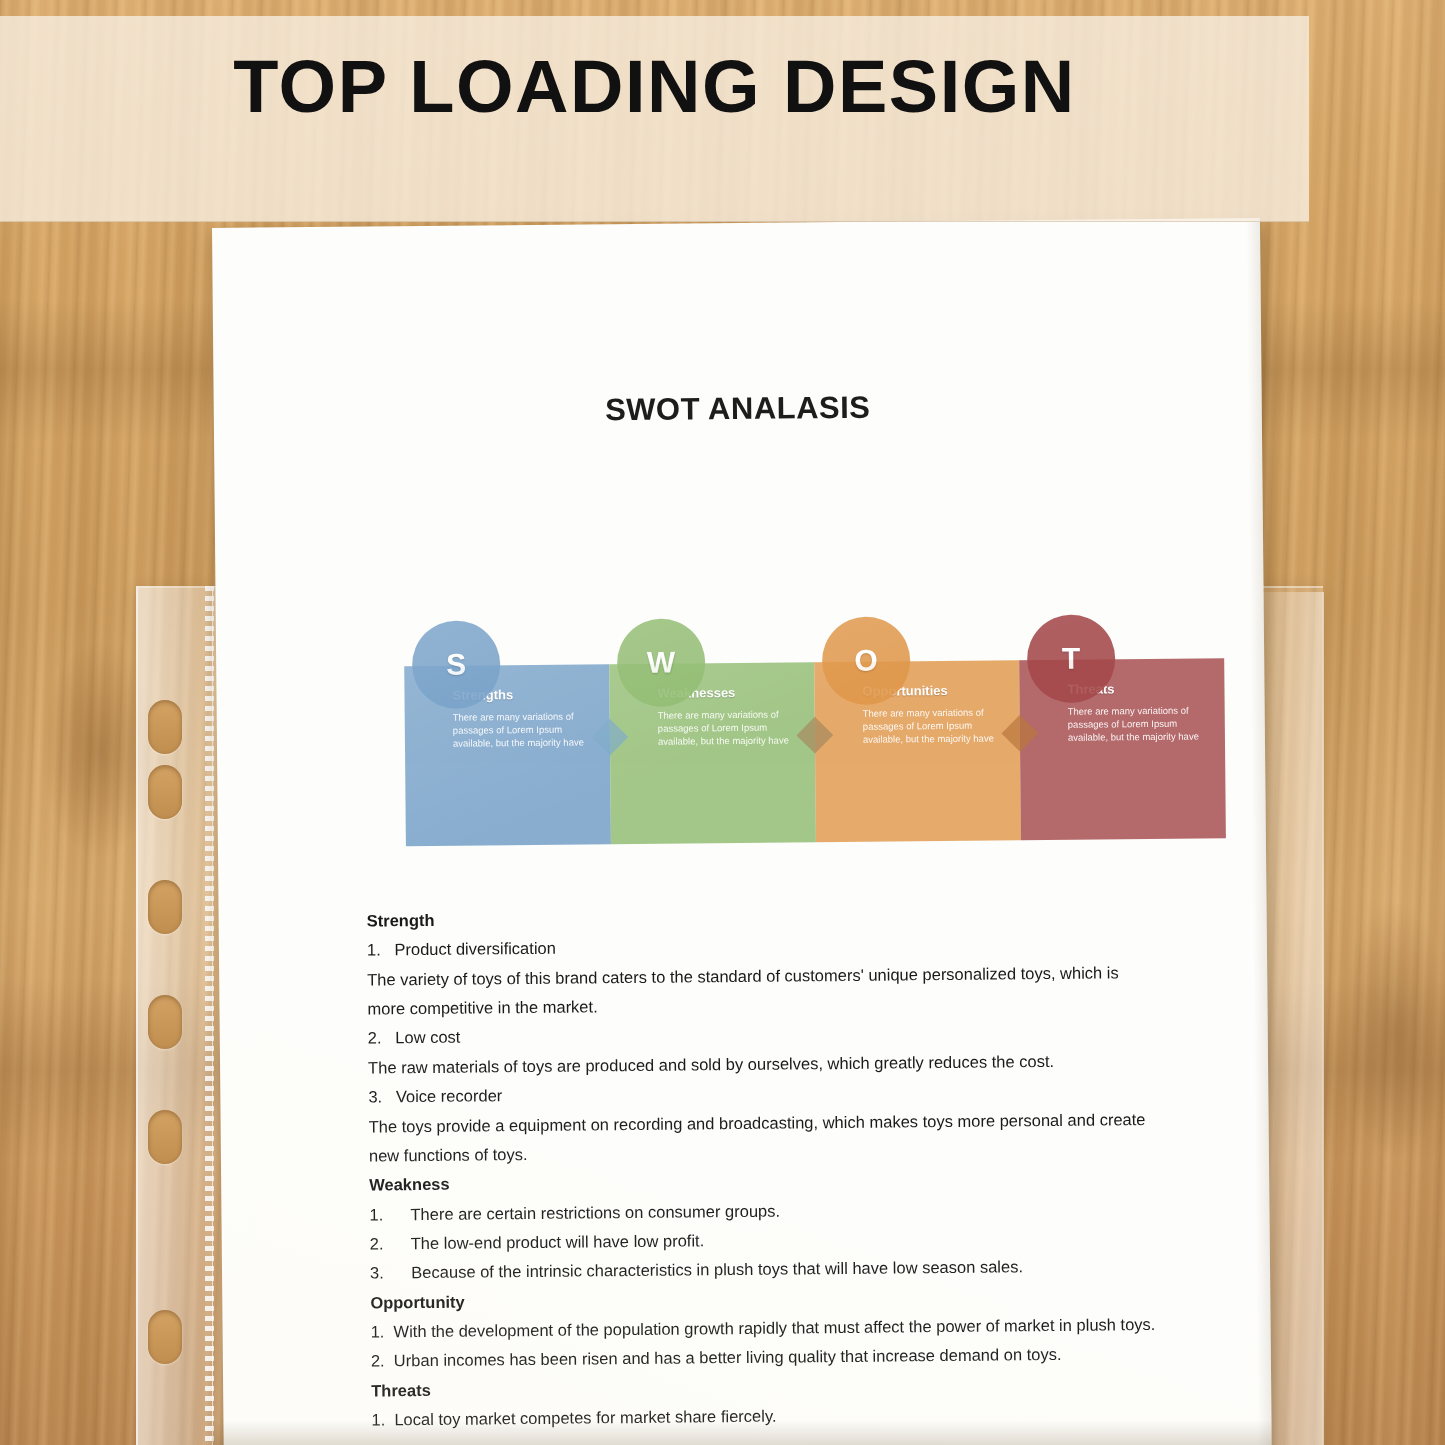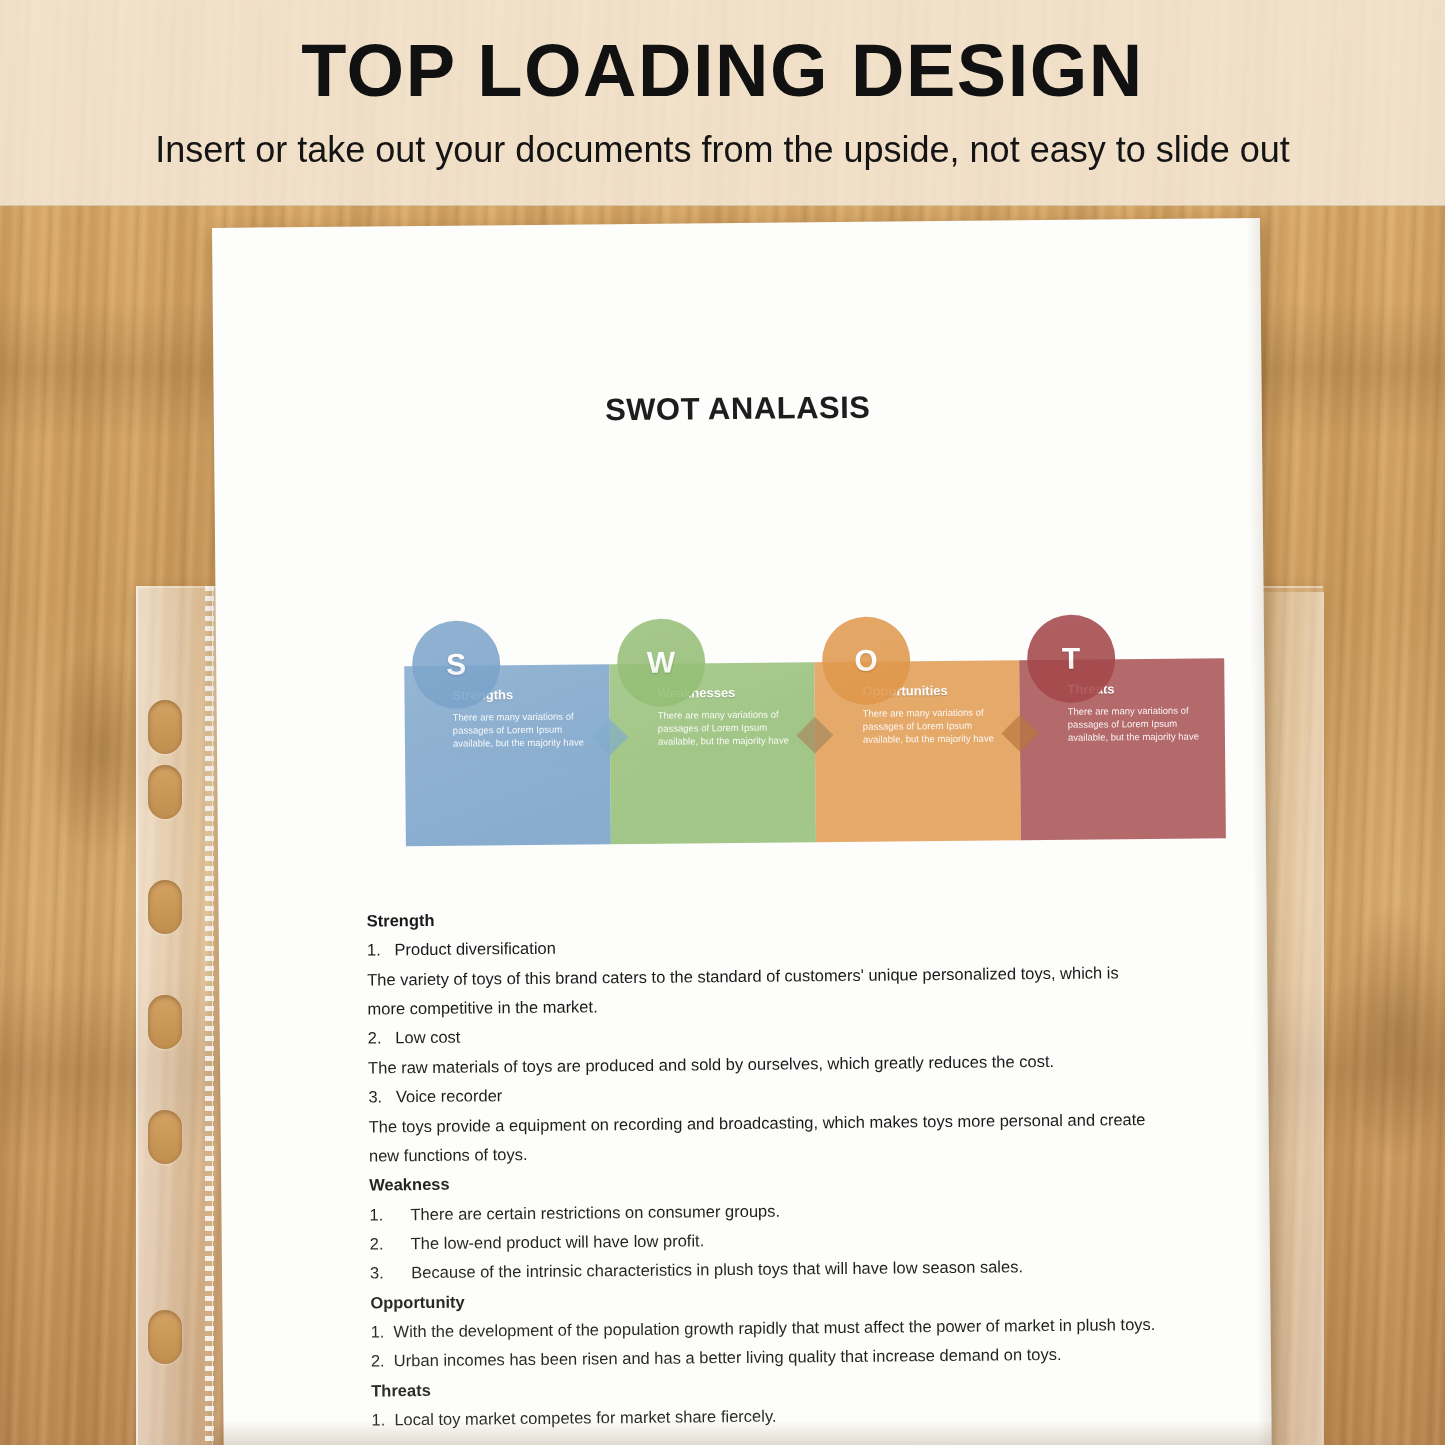--- a/index.html
+++ b/index.html
@@ -46,22 +46,22 @@
   }
   .wood-dark-band {
     position: absolute;
     left: 0; right: 0;
     background: linear-gradient(180deg, rgba(110,70,28,0.0), rgba(110,70,28,0.18), rgba(110,70,28,0.0));
   }
 
   
   .banner {
     position: absolute;
-    left: 0; top: 0;
-    width: 1445px;
+    left: 0; top: 16px;
+    width: 1309px;
     height: 205px;
     background: rgba(247, 238, 224, 0.80);
     text-align: center;
     border-bottom: 1px solid rgba(150,120,80,0.25);
   }
   .banner-title {
     margin: 0;
     padding-top: 34px;
     font-size: 74px;
     line-height: 1.0;
@@ -345,16 +345,15 @@
       <p class="h">Threats</p>
       <p class="item">1.  Local toy market competes for market share fiercely.</p>
     </div>
   </div>
 
   <div class="glare"></div>
   <div class="paper-shadow-bottom"></div>
 
   <div class="banner">
     <h1 class="banner-title">TOP LOADING DESIGN</h1>
-    <p class="banner-sub">Insert or take out your documents from the upside, not easy to slide out</p>
   </div>
 
 </div>
 
 </body></html>

